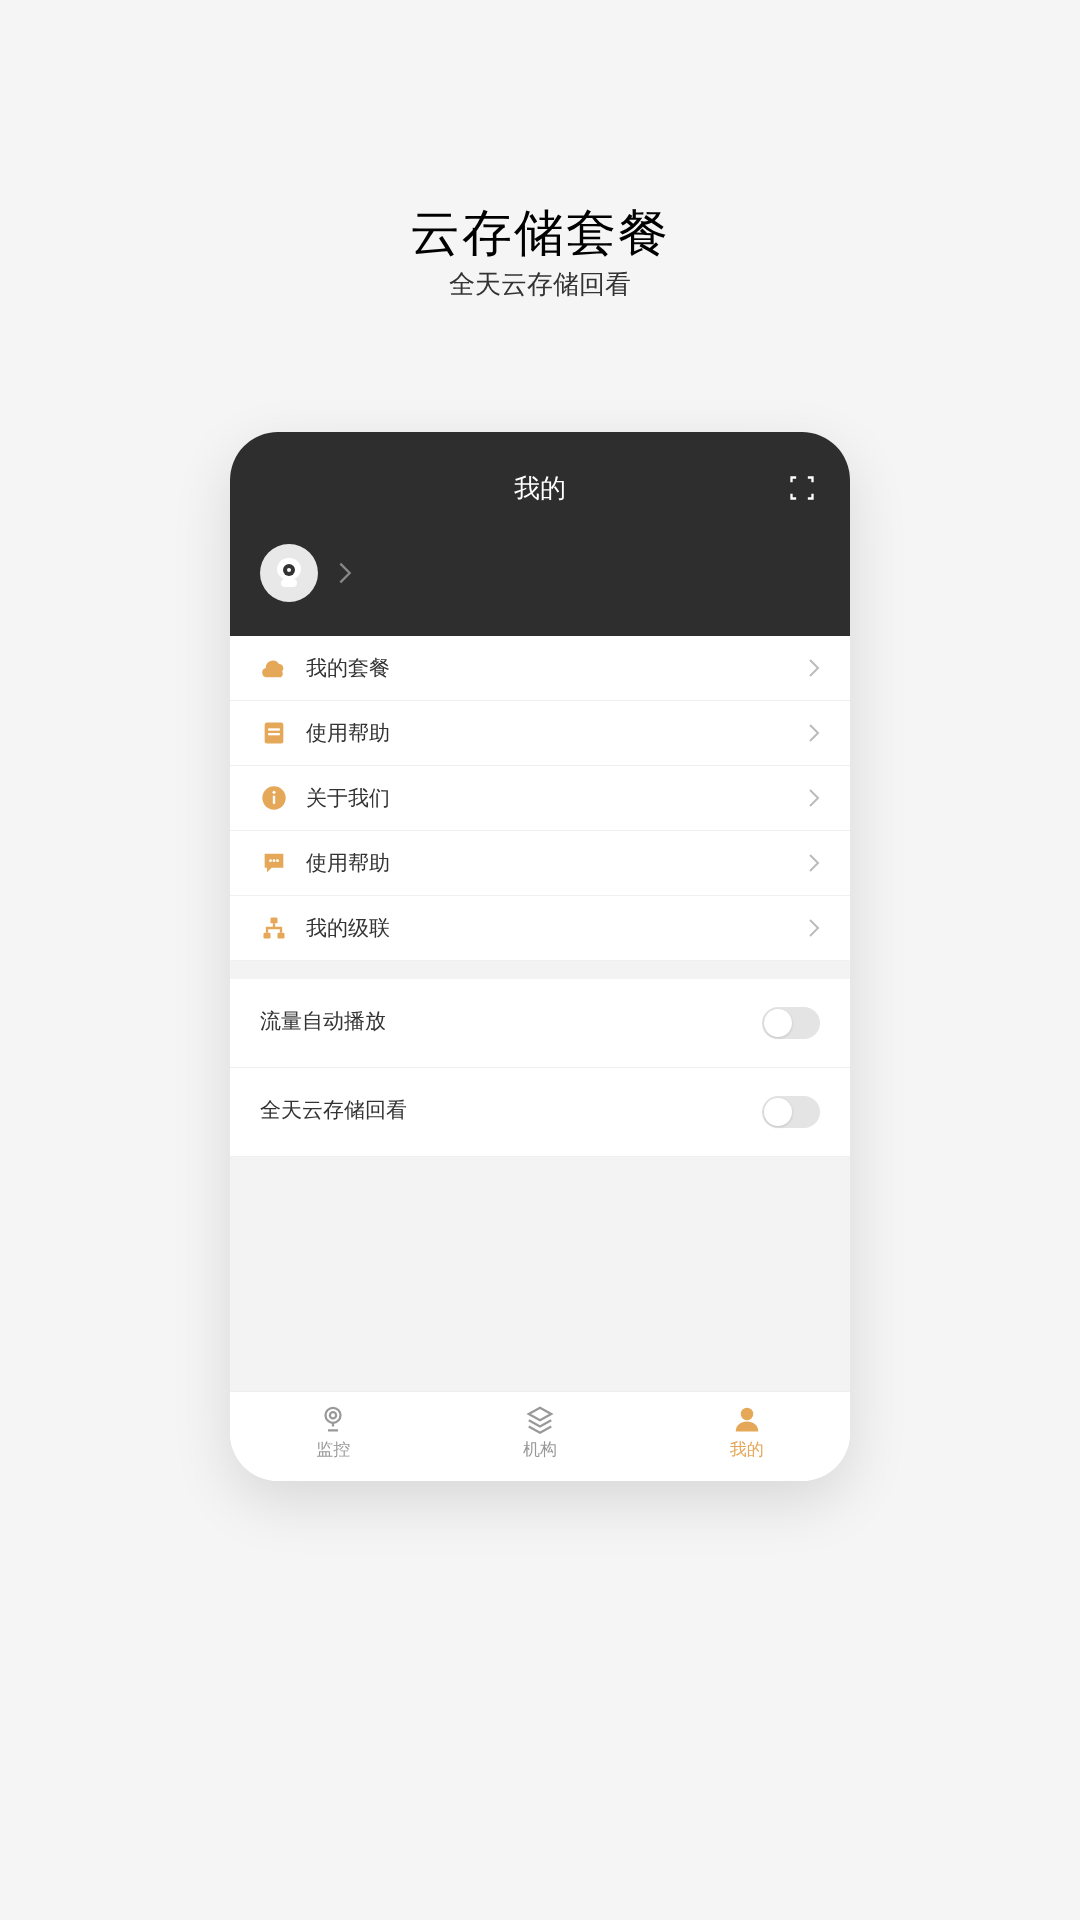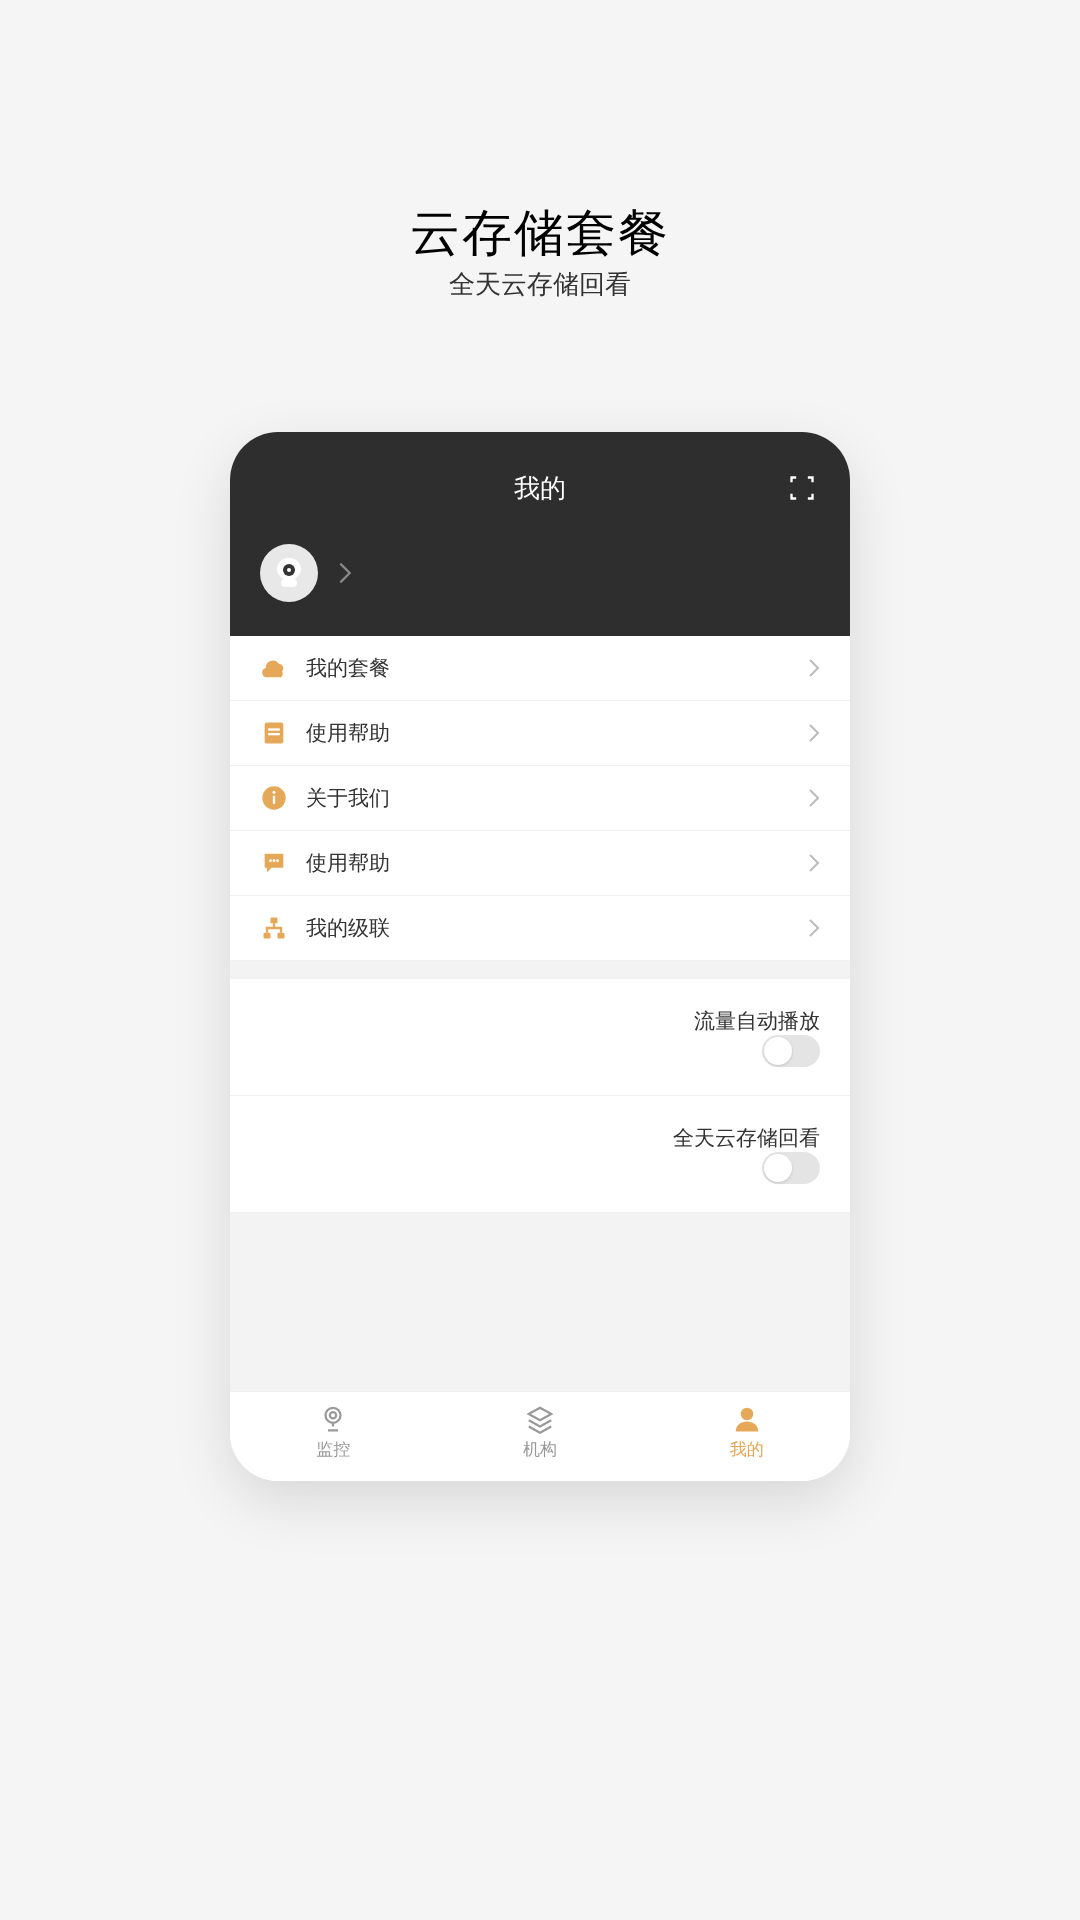--- a/index.html
+++ b/index.html
@@ -101,25 +101,24 @@
   flex: 1;
   font-family: Liberation Serif, serif;
 }
 .menu-chev { width: 12px; height: 20px; }
 .gap {
   height: 18px;
   background: #f3f3f3;
 }
 .toggle-row {
   display: flex;
-  align-items: flex-end;
+  align-items: flex-start;
   padding: 28px 30px;
   border-bottom: 1px solid #f0f0f0;
   background: #fff;
-  flex-direction: column;
 }
 .toggle-label {
   font-size: 21px;
   color: #333;
   flex: 1;
 }
 .toggle {
   width: 58px;
   height: 32px;
   background: #e4e4e4;

